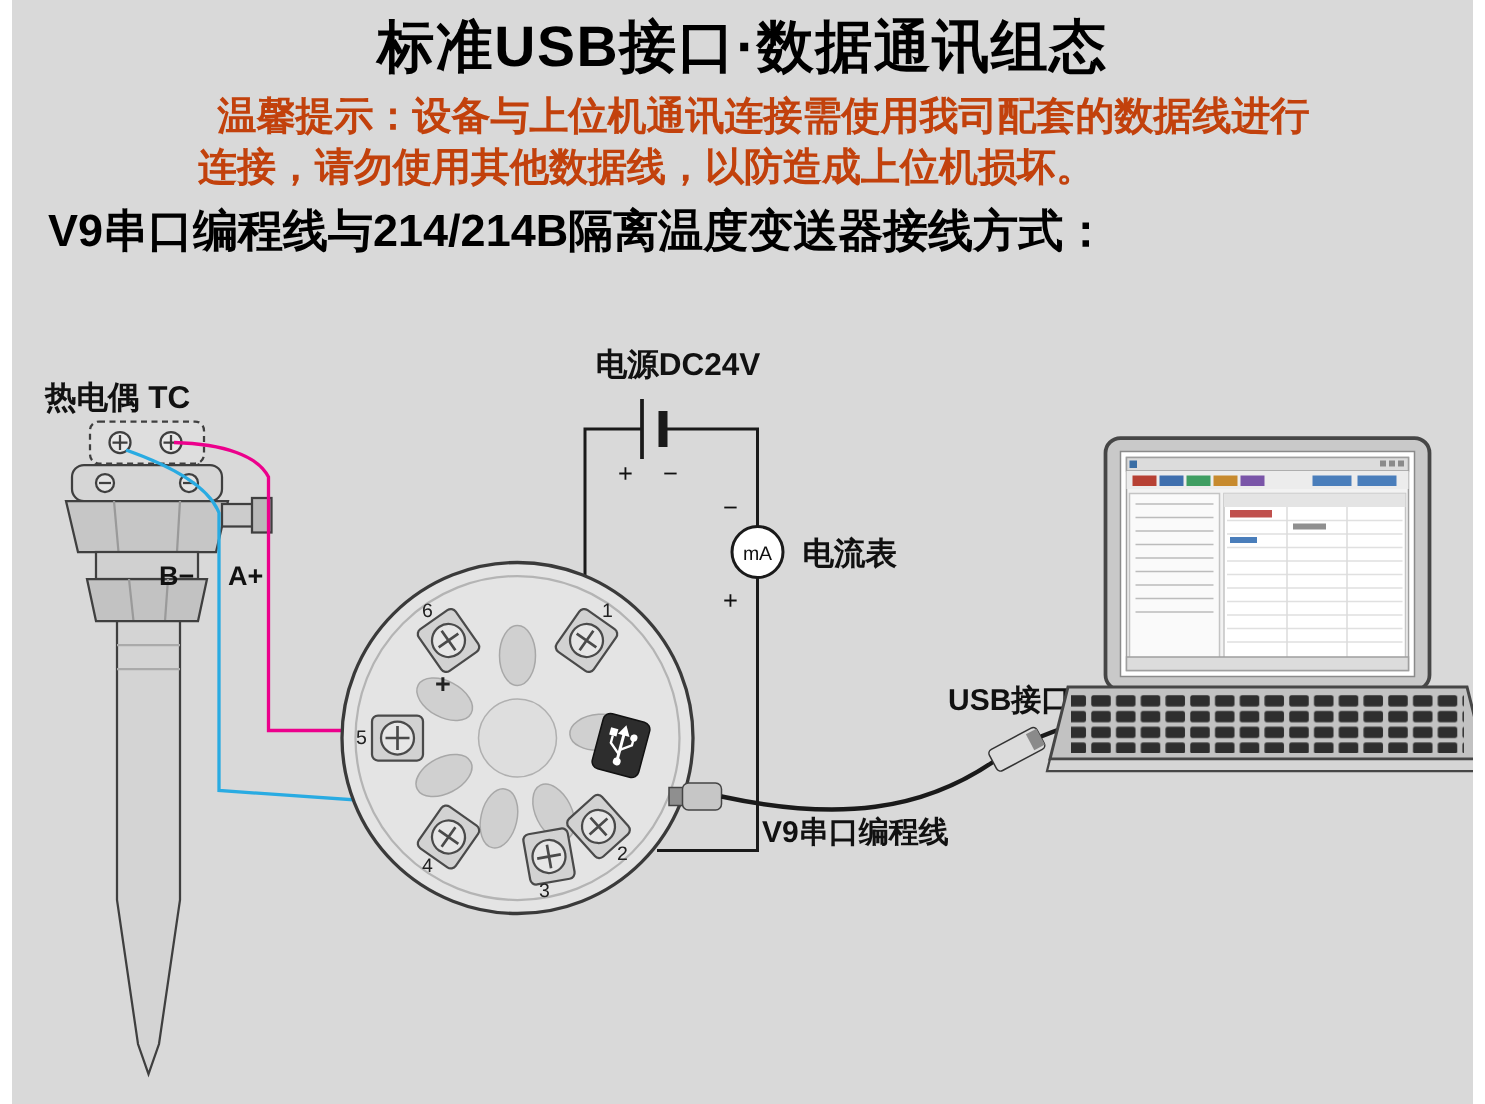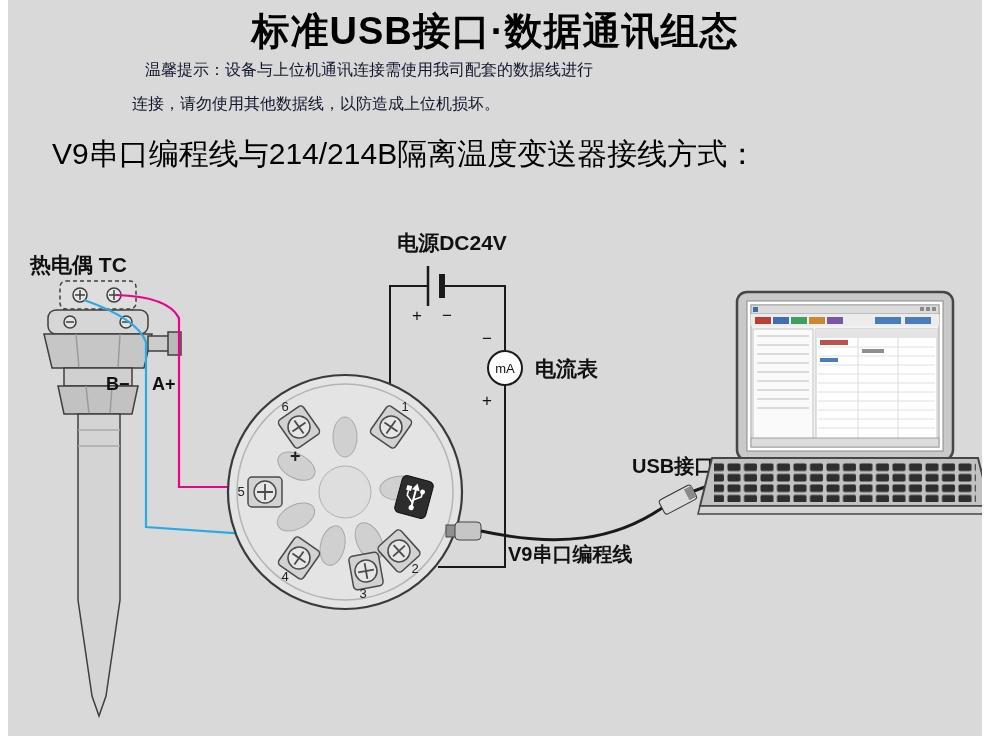--- a/index.html
+++ b/index.html
@@ -2,24 +2,24 @@
 <html><head>
 <meta charset="utf-8">
 <style>
   html,body{margin:0;padding:0;background:#d9d9d9;}
   .page{position:relative;width:990px;height:736px;background:#d9d9d9;overflow:hidden;
         font-family:"Liberation Sans","DejaVu Sans",sans-serif;color:#000;}
   .edge{position:absolute;top:0;width:8px;height:100%;background:#ffffff;}
   .edge-left{left:0}.edge-right{right:0}
   .hdr-title{position:absolute;top:6px;left:0;width:100%;text-align:center;
              font-size:38px;font-weight:bold;letter-spacing:1px;color:#000;}
-  .notice{position:absolute;color:#0f172a;font-size:16px;font-weight:400;white-space:nowrap;}
+  .notice{position:absolute;color:#c2410c;font-size:26px;font-weight:700;white-space:nowrap;}
   .n1{top:60px;left:145px;}
   .n2{top:94px;left:100px;margin-left:32px;}
-  .subtitle{position:absolute;top:134px;left:52px;font-size:30px;font-weight:normal;white-space:nowrap;}
+  .subtitle{position:absolute;top:134px;left:32px;font-size:30px;font-weight:bold;white-space:nowrap;}
   .description{position:absolute;top:194px;left:52px;font-size:23px;font-weight:bold;white-space:nowrap;}
   .diagram{position:absolute;left:0;top:0;width:990px;height:736px;}
   svg text{font-family:"Liberation Sans","DejaVu Sans",sans-serif;}
 </style>
 </head>
 <body>
 
 <div class="page">
 
   <svg class="diagram" viewBox="0 0 990 736">

